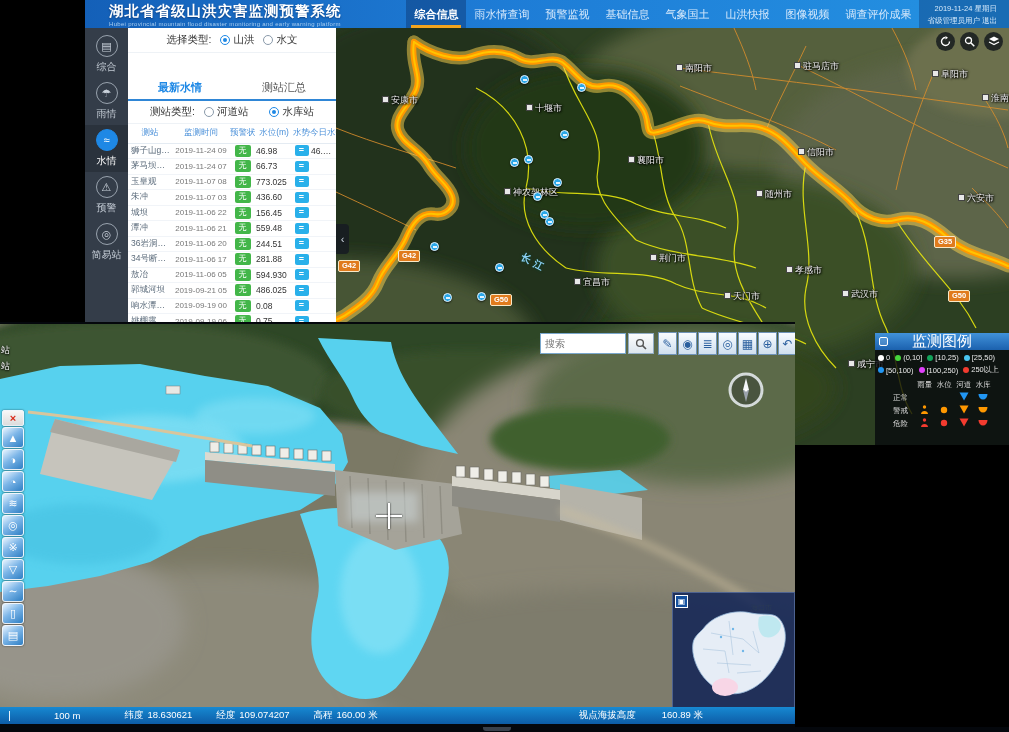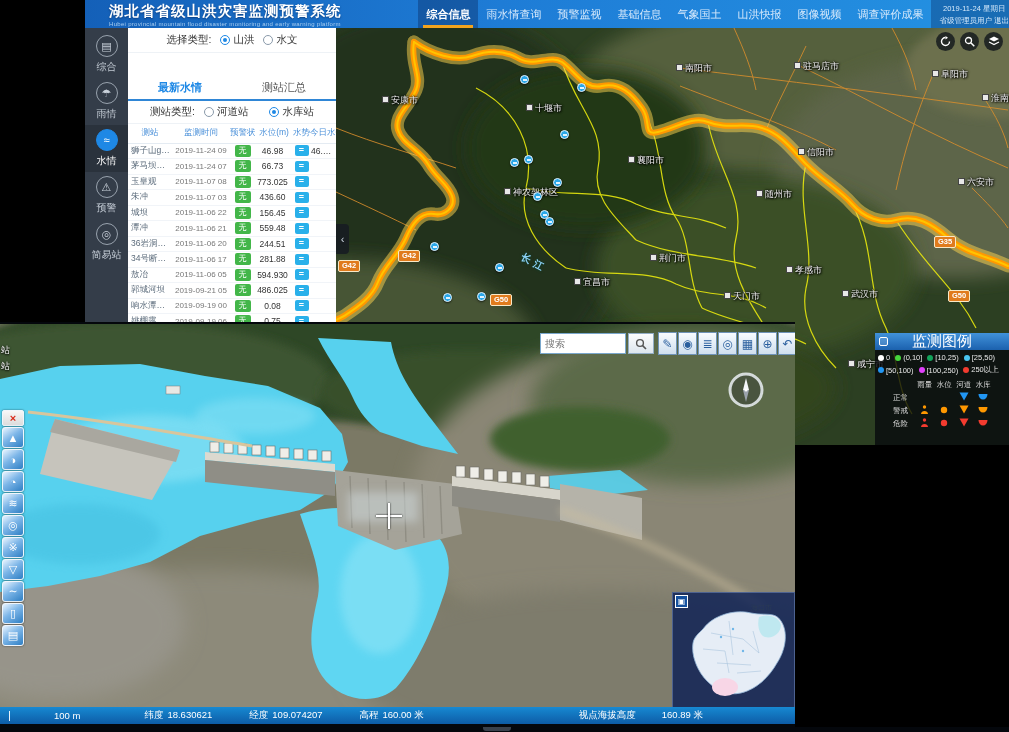--- a/index.html
+++ b/index.html
@@ -4,28 +4,28 @@
 <style>
   * { margin:0; padding:0; box-sizing:border-box; }
   html,body { background:#000; }
   body { font-family:"Liberation Sans","DejaVu Sans",sans-serif; }
   #stage { position:relative; width:1009px; height:732px; background:#000; overflow:hidden; }
 
   
   .app { position:absolute; left:85px; top:0; width:924px; height:445px; background:#0a1622; }
   .app-header { height:28px; background:linear-gradient(90deg,#1460b8,#1e7cd6 45%,#2492e2);
     display:flex; align-items:stretch; color:#fff; position:relative; }
-  .brand { padding:2px 0 0 24px; margin-right:auto; }
+  .brand { padding:2px 0 0 4px; margin-right:auto;margin-left:20px; }
   .brand-title { font-size:14.5px; font-weight:bold; letter-spacing:1px; text-shadow:0 1px 2px rgba(0,30,80,.6); }
   .brand-sub { font-size:6px; color:#a8cdf0; letter-spacing:.3px; }
   .nav { display:flex; align-items:stretch; }
   .nav-item { font-size:11px; color:#d8eafc; padding:0 8px; display:flex; align-items:center; cursor:pointer; position:relative; white-space:nowrap; }
   .nav-item.active { background:rgba(8,40,92,.38); color:#fff; font-weight:bold; }
   .nav-item.active::after { content:""; position:absolute; left:5px; right:5px; bottom:0; height:3px; background:#f2a41f; }
-  .userbox { font-size:7.5px; color:#d5e9fb; text-align:center; padding:3px 0 0 8px; line-height:1.6;
+  .userbox { font-size:7.5px; color:#d5e9fb; text-align:right; padding:3px 12px 0 8px; line-height:1.6;
     background:rgba(10,52,112,.4); min-width:64px; }
 
   .app-body { display:flex; height:417px; }
 
   
   .side { width:43px; background:#343d49; display:flex; flex-direction:column; padding-top:3px; flex:none; }
   .side-item { height:47px; display:flex; flex-direction:column; align-items:center; justify-content:center; gap:3px;
     color:#c3cbd4; font-size:10px; cursor:pointer; }
   .side-item .ic { width:22px; height:22px; border:1px solid #99a3ae; border-radius:50%; display:flex;
     align-items:center; justify-content:center; font-size:11px; color:#c9d1da; }
@@ -44,21 +44,21 @@
   .tab { width:50%; display:flex; align-items:center; justify-content:center; font-size:11px; color:#555; cursor:pointer; }
   .tab.active { color:#1e88e5; font-weight:bold; }
   .tbl-wrap { flex:1; overflow:hidden; }
   table { border-collapse:collapse; width:208px; table-layout:fixed; }
   th { color:#4a90d9; font-weight:normal; font-size:8.5px; height:19px; border-bottom:1px solid #e4ebf2;
     overflow:hidden; white-space:nowrap; }
   td { font-size:8.5px; color:#444; height:15.5px; text-align:center; border-bottom:1px solid #f1f4f8;
     overflow:hidden; white-space:nowrap; text-overflow:ellipsis; padding:0 1px; }
   td.c-station { text-align:left; padding-left:3px; color:#5a6a7a; }
   td.c-time { color:#777; font-size:8px; }
-  td.c-level { text-align:center; padding-right:4px; color:#333; }
+  td.c-level { text-align:left; padding-right:4px; color:#333; }
   .badge { display:inline-block; background:#43b649; color:#fff; font-size:8px; padding:1px 4px; border-radius:2px; line-height:1.2; }
   .trend { display:inline-block; width:14px; height:11px; background:#29b0ea; border-radius:2px; color:#fff;
     font-size:9px; line-height:10px; font-weight:bold; }
 
   
   .map { flex:1; position:relative; overflow:hidden; background:#263a1e; }
   .map svg.mapbg { position:absolute; left:0; top:0; }
   .city { position:absolute; color:#f2f2f2; font-size:9px; white-space:nowrap;
     text-shadow:0 0 2px #000,0 0 3px #000,1px 1px 2px #000; }
   .city::before { content:""; display:inline-block; width:5px; height:5px; background:#e8e8e8;
@@ -116,21 +116,21 @@
   .crosshair::after { content:""; position:absolute; left:12px; top:0; width:2px; height:26px; background:#fff; box-shadow:0 0 2px #000; }
   .minimap { position:absolute; left:672px; top:268px; width:123px; height:117px; background:rgba(12,32,86,.82);
     border:1px solid rgba(130,160,210,.45); }
   .mm-city { position:absolute; left:78px; top:10px; color:#2a3a55; font-size:7px; background:rgba(210,240,248,.0); }
   .mm-icon { position:absolute; left:2px; top:2px; width:13px; height:13px; background:#15509e; border:1px solid #fff;
     color:#fff; font-size:8px; display:flex; align-items:center; justify-content:center; }
   .vstatus { position:absolute; left:0; bottom:3px; width:100%; height:17px;
     background:linear-gradient(180deg,#1789d2,#0d5ca6); display:flex; align-items:center; color:#fff; font-size:9.5px; }
   .vs-tick { width:1px; height:10px; background:#e8f2fa; margin-left:9px; flex:none; }
   .vs-scale { margin-left:44px; }
-  .vs-center { margin-left:64px; display:flex; gap:37px; }
+  .vs-center { margin-left:44px; display:flex; gap:24px; }
   .vs-pair { display:flex; gap:4px; }
   .vs-right { margin-left:auto; margin-right:92px; display:flex; gap:26px; }
 
   .bottom-strip { position:absolute; left:0; bottom:0; width:100%; height:5px; background:#04070c; }
   .bottom-strip .notch { position:absolute; left:483px; top:0; width:28px; height:4px; background:#39414c; border-radius:0 0 3px 3px; }
 </style>
 </head>
 <body>
 
 <div id="stage">
@@ -423,21 +423,21 @@
         </svg>
 
         <div id="map-cities">
             <div class="city" style="left: 46px; top: 66px;">安康市</div>
             <div class="city" style="left: 190px; top: 74px;">十堰市</div>
             <div class="city" style="left: 340px; top: 34px;">南阳市</div>
             <div class="city" style="left: 458px; top: 32px;">驻马店市</div>
             <div class="city" style="left: 596px; top: 40px;">阜阳市</div>
             <div class="city" style="left: 646px; top: 64px;">淮南市</div>
             <div class="city" style="left: 462px; top: 118px;">信阳市</div>
-            <div class="city" style="left: 622px; top: 148px;">六安市</div>
+            <div class="city" style="left: 622px; top: 164px;">六安市</div>
             <div class="city" style="left: 396px; top: 160px; padding-left: 24px;">随州市</div>
             <div class="city" style="left: 292px; top: 126px;">襄阳市</div>
             <div class="city" style="left: 168px; top: 158px;">神农架林区</div>
             <div class="city" style="left: 314px; top: 224px;">荆门市</div>
             <div class="city" style="left: 238px; top: 248px;">宜昌市</div>
             <div class="city" style="left: 388px; top: 262px;">天门市</div>
             <div class="city" style="left: 450px; top: 236px;">孝感市</div>
             <div class="city" style="left: 506px; top: 260px;">武汉市</div>
             <div class="city" style="left: 512px; top: 330px;">咸宁市</div>
           </div>

